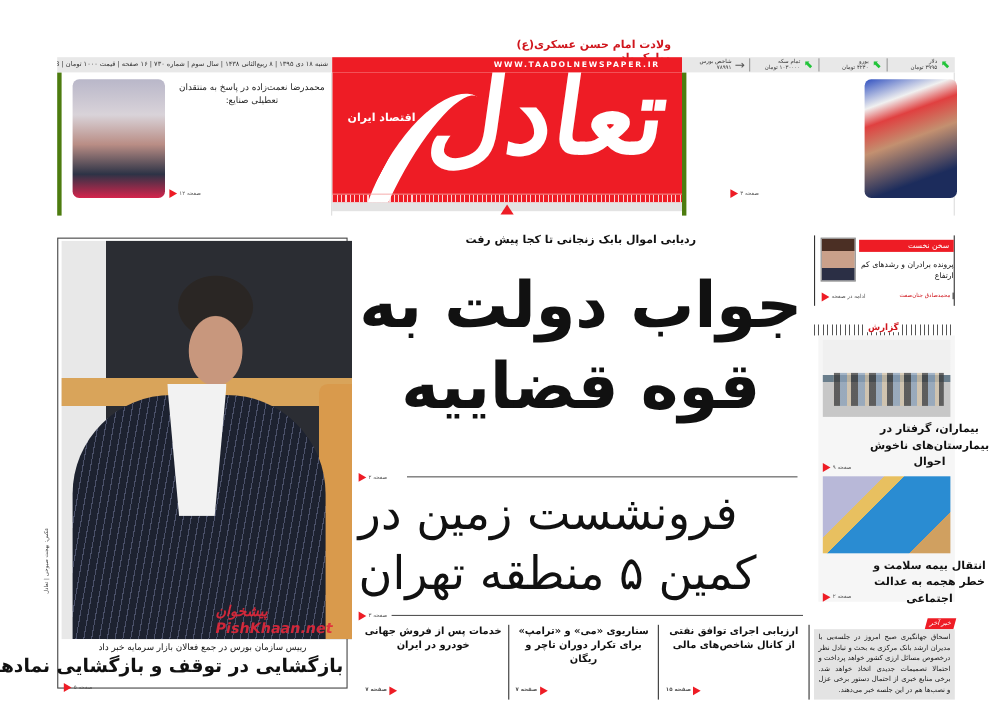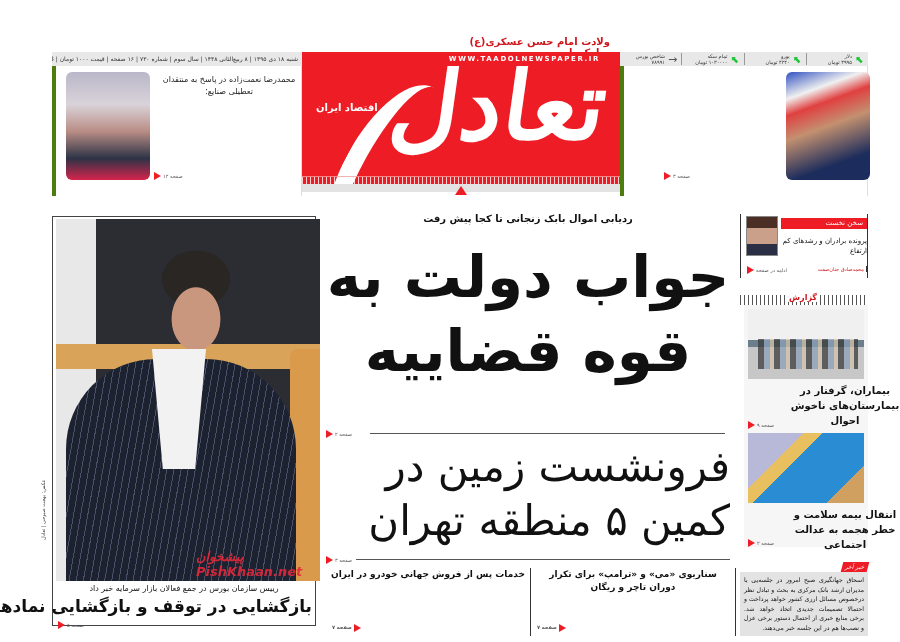--- a/index.html
+++ b/index.html
@@ -53,21 +53,21 @@
     background: repeating-linear-gradient(100deg, #1d2230 0 6px, #4a5068 6px 7px); }
   .shirt { position: absolute; left: 96px; top: 130px; width: 54px; height: 120px; background: #f2f2f2; clip-path: polygon(0 0,100% 0,80% 100%,20% 100%); }
   .chair-r { position: absolute; right: 0; top: 130px; width: 30px; height: 232px; background: #d99a4c; border-radius: 8px 0 0 0; }
   .watermark { position: absolute; left: 140px; top: 330px; color: #e3283a; font-size: 13px; font-weight: bold; font-style: italic; opacity: .9; }
   .photo-credit { position: absolute; left: 40px; top: 540px; font-size: 5px; color: #444; transform: rotate(-90deg); transform-origin: left top; white-space: nowrap; direction: rtl; }
   .main-caption-kicker { position: absolute; left: 56px; top: 584px; width: 256px; font-size: 8px; text-align: center; direction: rtl; }
   .main-caption-head { position: absolute; left: 56px; top: 596px; width: 256px; font-size: 17px; font-weight: bold; text-align: center; direction: rtl; white-space: nowrap; }
   .kicker-main { position: absolute; left: 326px; top: 213px; width: 404px; text-align: center; font-size: 10px; font-weight: bold; direction: rtl; }
   .headline-main { position: absolute; left: 326px; top: 240px; width: 404px; text-align: center; font-size: 58px; line-height: 74px; font-weight: 900; direction: rtl; letter-spacing: -1px; }
   .rule { position: absolute; height: 1px; background: #555; }
-  .headline-2 { position: absolute; left: 326px; top: 440px; width: 404px; text-align: right; font-family: "DejaVu Serif", serif; font-size: 42px; line-height: 54px; direction: rtl; }
+  .headline-2 { position: absolute; left: 326px; top: 440px; width: 404px; text-align: left; font-family: "DejaVu Serif", serif; font-size: 42px; line-height: 54px; direction: rtl; }
   .bottom-row { position: absolute; left: 326px; top: 568px; width: 410px; height: 68px; display: flex; direction: rtl; }
   .brief { flex: 1; border-right: 1px solid #333; padding: 0 4px; position: relative; text-align: center; font-size: 9px; line-height: 13px; direction: rtl; font-weight: bold; }
   .brief .page-ref { left: 6px; bottom: 2px; }
   .column-box { position: absolute; left: 740px; top: 214px; width: 128px; height: 64px; border-left: 1px solid #333; border-right: 1px solid #333; }
   .col-portrait { position: absolute; left: 5px; top: 2px; width: 32px; height: 40px; background: linear-gradient(180deg,#4b2f24 0 30%, #caa08a 30% 70%, #2b2f45 70%); border: 1px solid #888; }
   .col-label { position: absolute; left: 40px; top: 4px; width: 86px; height: 11px; background: #ee1c25; color: #fff; font-size: 7px; line-height: 11px; padding-right: 4px; direction: rtl; }
   .col-title { position: absolute; left: 40px; top: 22px; width: 86px; font-size: 7px; line-height: 10px; text-align: right; direction: rtl; }
   .col-author { position: absolute; left: 60px; top: 52px; width: 66px; font-size: 5px; color: #d0161d; text-align: right; direction: rtl; border-right: 1px solid #333; padding-right: 2px; }
   .report-strip { position: absolute; left: 740px; top: 295px; width: 128px; height: 10px; background: repeating-linear-gradient(90deg, #555 0 1px, transparent 1px 4px); }
   .report-label { position: absolute; left: 786px; top: 293px; background: #fff; padding: 0 3px; color: #d0161d; font-size: 8px; font-weight: bold; direction: rtl; }
@@ -171,20 +171,27 @@
 
 <div class="headline-2">فرونشست زمین در کمین ۵ منطقه تهران</div>
 <div class="page-ref" style="left:326px; top:556px;">
   <span class="play-tri"></span>
   <span>صفحه ۳</span>
 </div>
 <div class="rule" style="left:356px; top:559px; width:374px;"></div>
 
 <div class="bottom-row">
   <div class="brief">
+    <div>ارزیابی اجرای توافق نفتی از کانال شاخص‌های مالی</div>
+    <div class="page-ref">
+        <span class="play-tri"></span>
+        <span>صفحه ۱۵</span>
+      </div>
+  </div>
+  <div class="brief">
     <div>سناریوی «می» و «ترامپ» برای تکرار دوران تاچر و ریگان</div>
     <div class="page-ref">
         <span class="play-tri"></span>
         <span>صفحه ۷</span>
       </div>
   </div>
   <div class="brief">
     <div>خدمات پس از فروش جهانی خودرو در ایران</div>
     <div class="page-ref">
         <span class="play-tri"></span>

